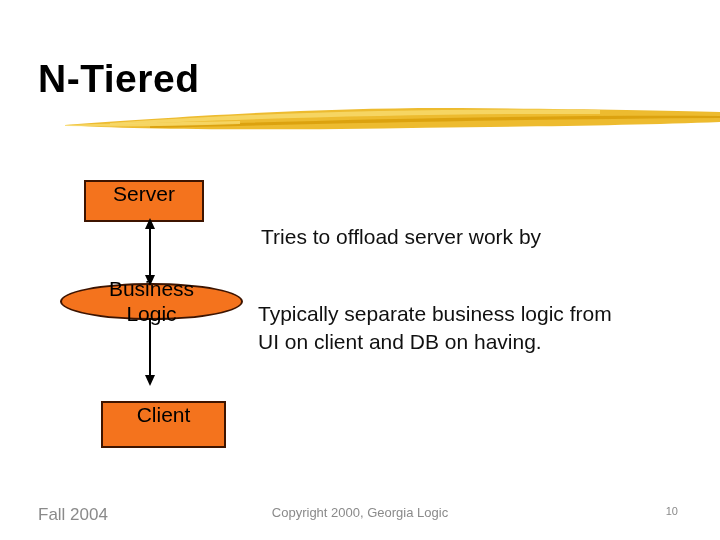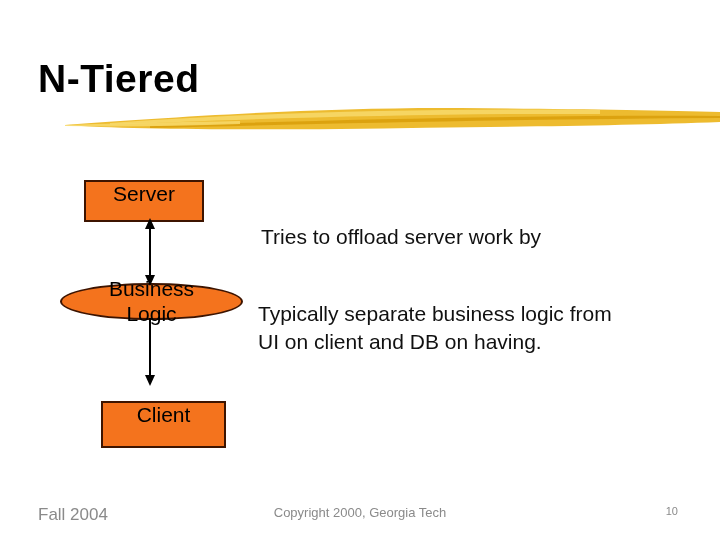--- a/index.html
+++ b/index.html
@@ -113,16 +113,16 @@
   <div class="bullet bullet-1">
     <div class="line1">Tries to offload server work by</div>
   </div>
 
   <div class="bullet bullet-2">
     <div class="line1">Typically separate business logic from</div>
     <div class="line2">UI on client and DB on having.</div>
   </div>
 
   <div class="footer-left">Fall 2004</div>
-  <div class="footer-center">Copyright 2000, Georgia Tech</div>
+  <div class="footer-center">Copyright 2000, Georgia Logic</div>
   <div class="footer-right">10</div>
 
 </div>
 
 </body></html>

